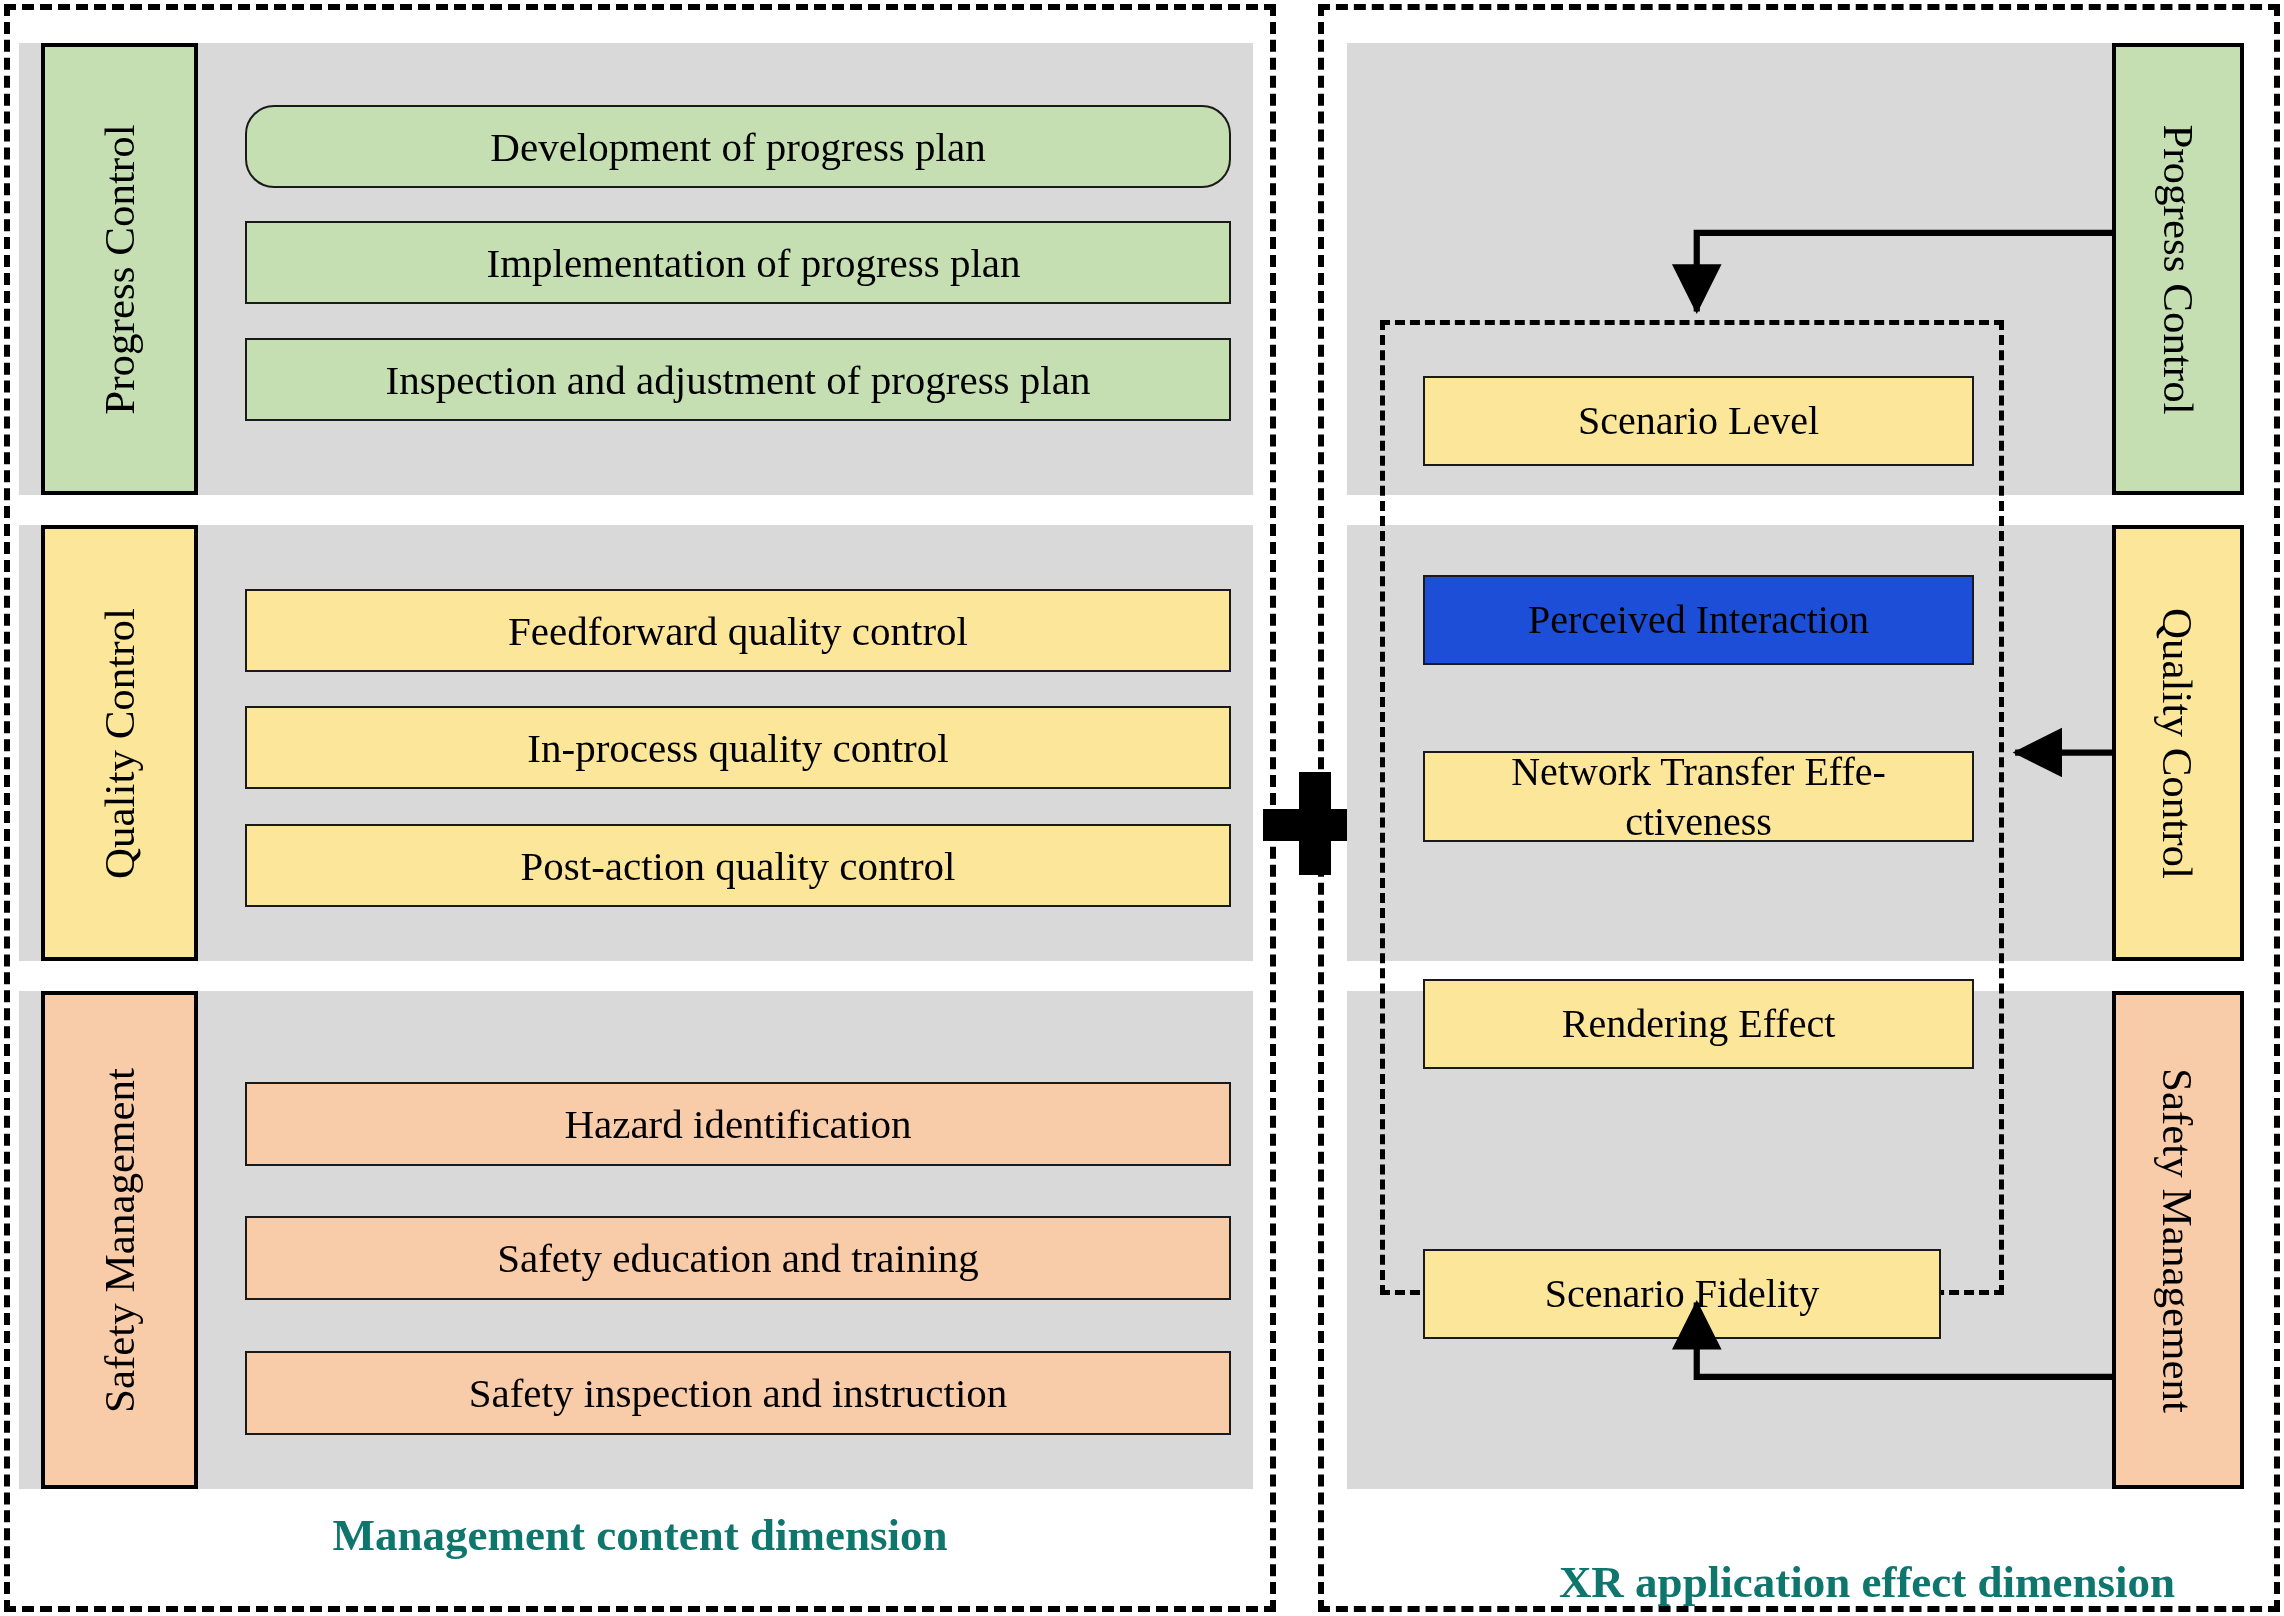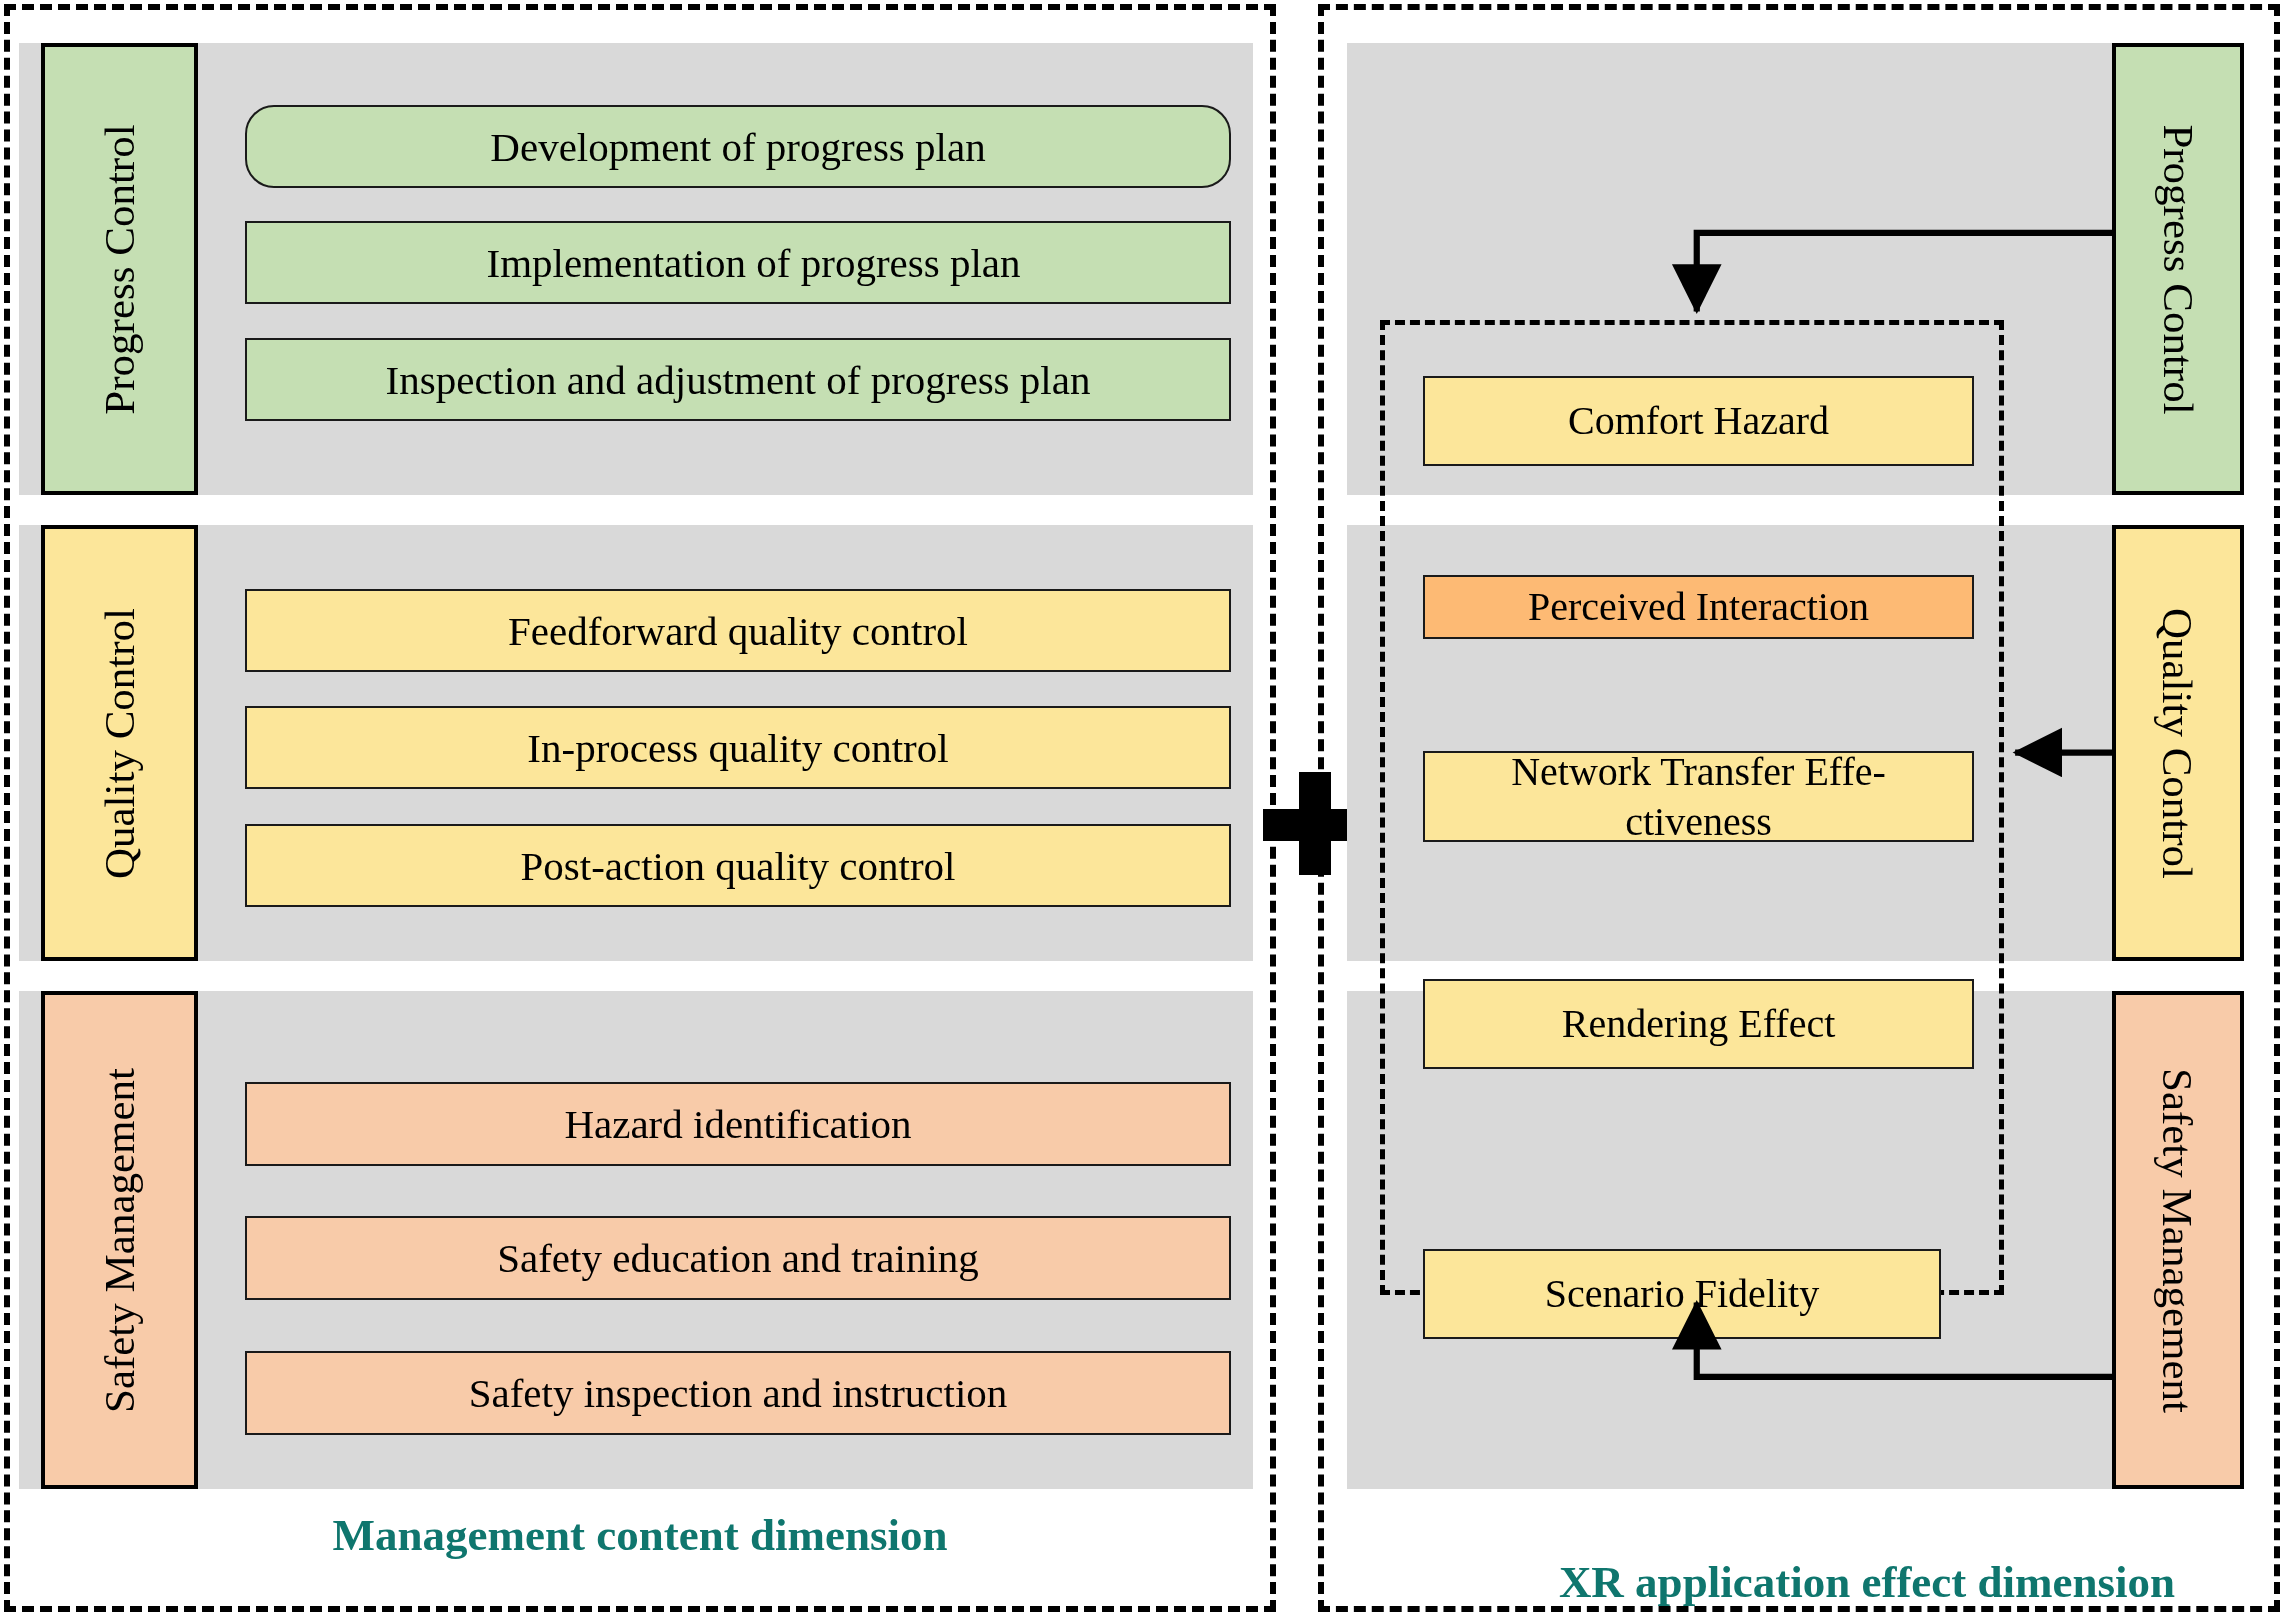--- a/index.html
+++ b/index.html
@@ -88,22 +88,22 @@
   </div>
 
   <div id="dim-right" class="dim-panel"></div>
 
   <div class="grey-row" style="left:1347px; top:43px;  width:896px; height:452px;"></div>
   <div class="grey-row" style="left:1347px; top:525px; width:896px; height:436px;"></div>
   <div class="grey-row" style="left:1347px; top:991px;width:896px; height:498px;"></div>
 
   <div id="inner-dashed"></div>
 
-  <div class="factor-box" style="left:1423px; top:376px;  width:551px; height:90px; background:#fce69a;">Comfort Hazard</div>
-  <div class="factor-box" style="left:1423px; top:575px;  width:551px; height:64px; background:#fdba74;">Perceived Interaction</div>
+  <div class="factor-box" style="left:1423px; top:376px;  width:551px; height:90px; background:#fce69a;">Scenario Level</div>
+  <div class="factor-box" style="left:1423px; top:575px;  width:551px; height:90px; background:#1d4ed8;">Perceived Interaction</div>
   <div class="factor-box" style="left:1423px; top:751px; width:551px; height:91px; background:#fce69a;">
       <span>Network Transfer Effe-<br>ctiveness</span>
     </div>
   <div class="factor-box" style="left:1423px; top:979px; width:551px; height:90px; background:#fce69a;">Rendering Effect</div>
   <div class="factor-box" style="left:1423px; top:1249px; width:518px; height:90px; background:#fce69a;">Scenario Fidelity</div>
 
   <div class="side-label rot-right" style="left:2112px; top:43px;  width:132px; height:452px; background:#c5dfb3;">
     <span class="vtxt">Progress Control</span>
   </div>
   <div class="side-label rot-right" style="left:2112px; top:525px; width:132px; height:436px; background:#fce69a;">

